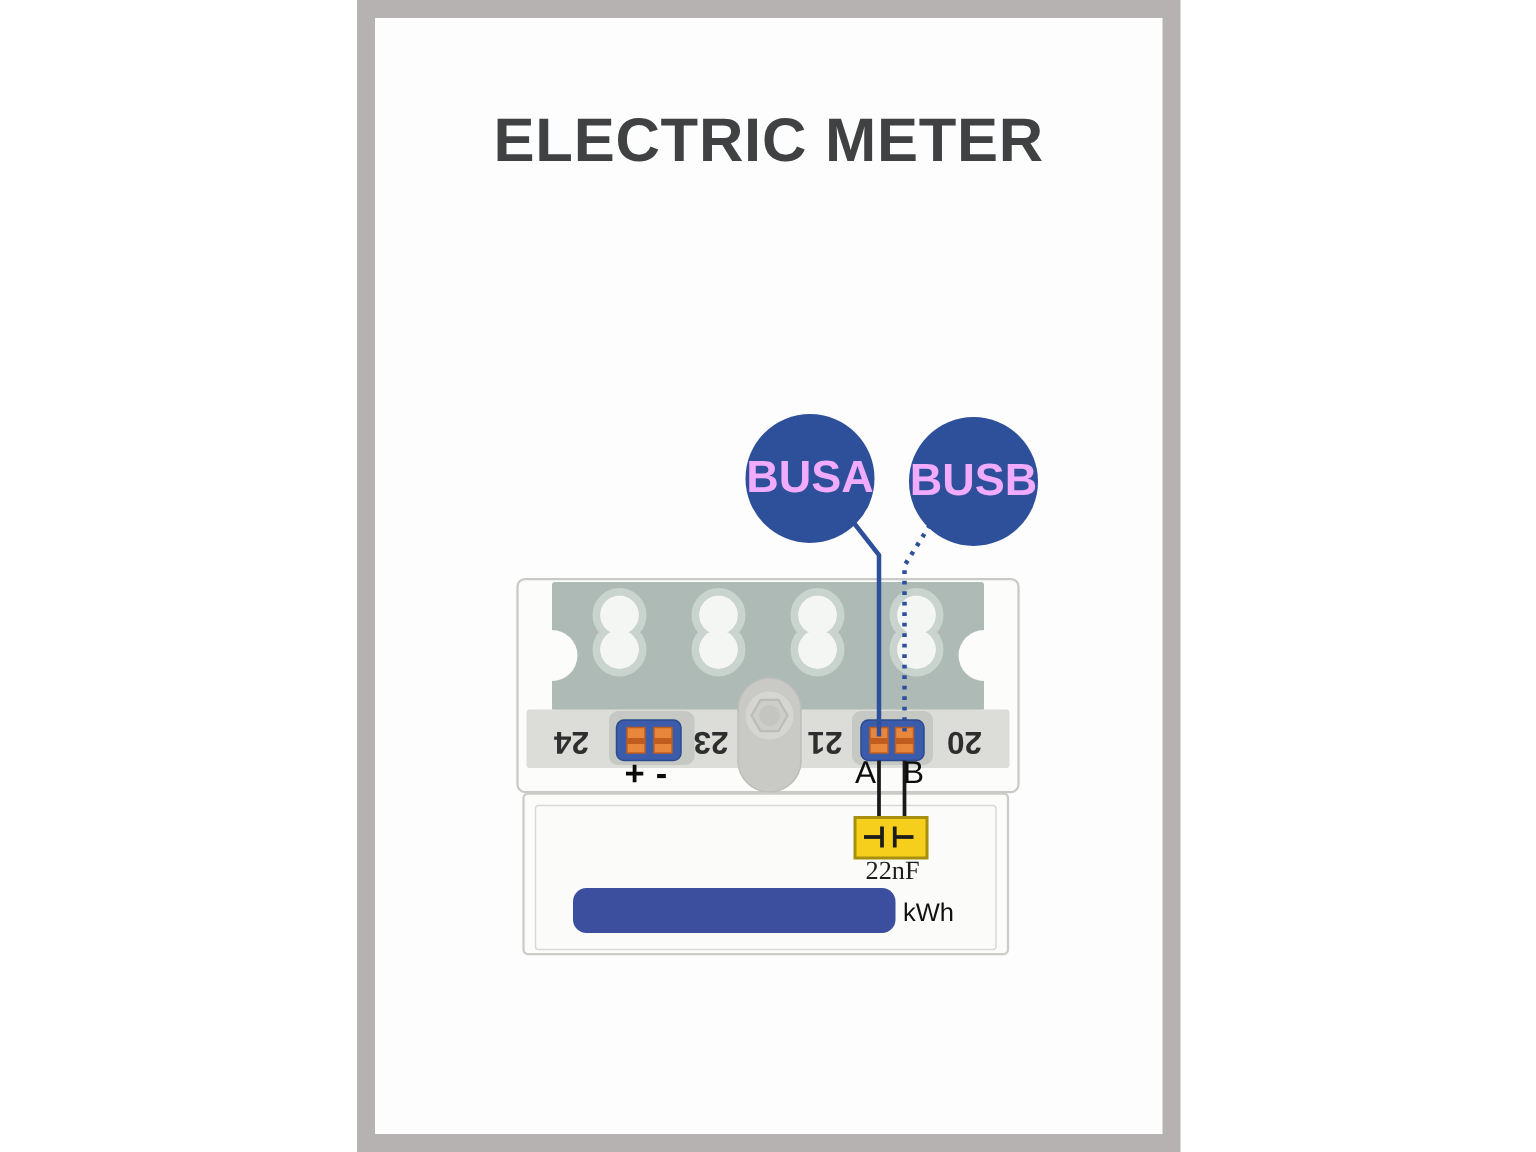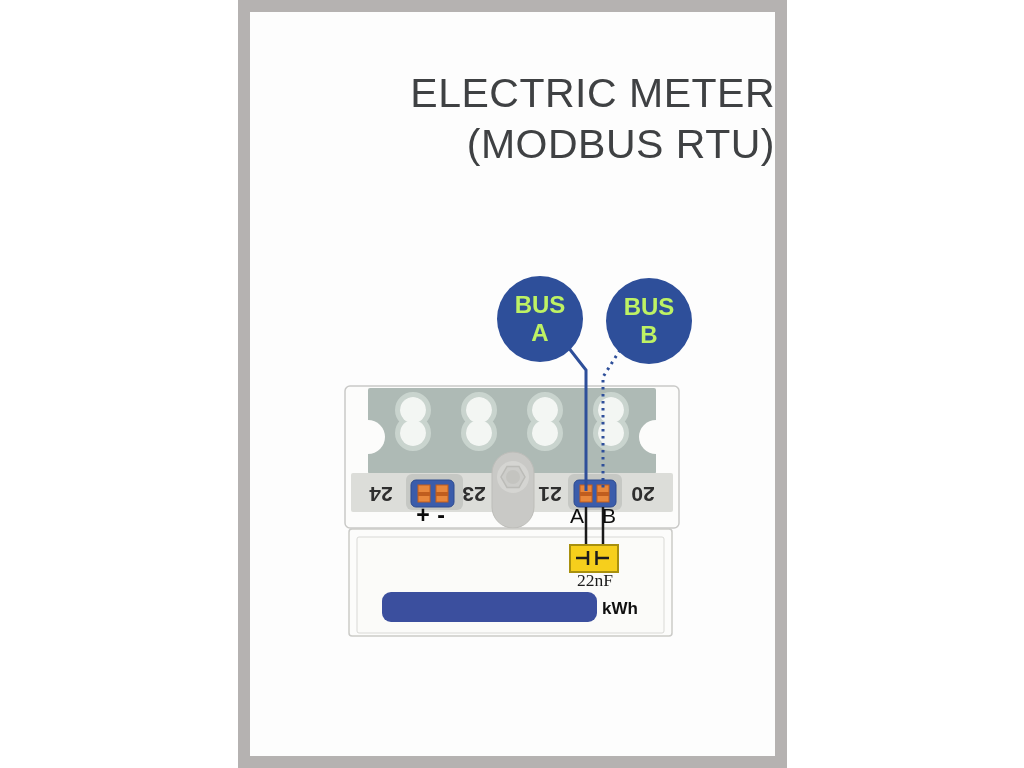--- a/index.html
+++ b/index.html
@@ -5,55 +5,54 @@
   html,body{margin:0;padding:0;background:#ffffff;}
   .page{
     position:relative;width:1024px;height:768px;overflow:hidden;
     background:#ffffff;font-family:"Liberation Sans",sans-serif;
   }
   .card{
     position:absolute;left:238px;top:0;width:549px;height:768px;
     box-sizing:border-box;background:#fdfdfd;border:12px solid #b5b2b1;
   }
   .title{
-    position:absolute;left:250px;top:68px;width:525px;text-align:right;
-    font-weight:normal;font-size:41px;line-height:1.25;color:#3f4143;
+    position:absolute;left:250px;top:68px;width:525px;text-align:center;
+    font-weight:bold;font-size:41px;line-height:1.25;color:#3f4143;
     letter-spacing:0.5px;
   }
   .bus-circle{
     position:absolute;width:86px;height:86px;border-radius:50%;
-    background:#2e4f9a;color:#bef264;display:flex;flex-direction:column;
-    align-items:center;justify-content:center;font-weight:bold;font-size:24px;
+    background:#2e4f9a;color:#f0abfc;display:flex;flex-direction:row;
+    align-items:center;justify-content:center;font-weight:bold;font-size:30px;
     line-height:1.15;
   }
   .bus-a{left:497px;top:276px;}
   .bus-b{left:606px;top:278px;}
   svg.scene{position:absolute;left:0;top:0;}
   .lbl{position:absolute;text-align:center;color:#111111;}
   .tnum{
     width:46px;height:26px;line-height:26px;font-size:21px;font-weight:600;
     color:#2e2e2e;transform:rotate(180deg);top:481px;
   }
   .t24{left:358px;} .t23{left:451px;} .t21{left:527px;} .t20{left:620px;}
   .sign{top:502px;width:22px;font-size:23px;font-weight:bold;color:#0a0a0a;}
   .plus{left:412px;} .minus{left:430px;}
   .ab{top:504px;width:24px;font-size:21px;color:#0d0d0d;}
   .wa{left:565px;} .wb{left:597px;}
   .capval{left:564px;top:570px;width:62px;font-size:17.5px;color:#1c1c1c;font-family:Liberation Serif, serif;}
-  .kwh{left:602px;top:599px;width:60px;text-align:left;font-size:17px;font-weight:bold;color:#101010;}
+  .kwh{left:602px;top:599px;width:60px;text-align:left;font-size:17px;font-weight:normal;color:#101010;}
 </style>
 </head>
 <body>
 
 <div class="page">
   <div class="card"></div>
 
   <div class="title">
     <div>ELECTRIC METER</div>
-    <div>(MODBUS RTU)</div>
   </div>
 
   <svg class="scene" width="1024" height="768" viewBox="0 0 1024 768">
 
     <rect x="345" y="386" width="334" height="142" rx="5" fill="#fcfcfb" stroke="#c9c9c7" stroke-width="1.5"></rect>
 
     <rect x="368" y="388" width="288" height="86" rx="2" fill="#aebab5"></rect>
 
     <circle cx="368" cy="437" r="17" fill="#fcfcfb"></circle>
     <circle cx="656" cy="437" r="17" fill="#fcfcfb"></circle>

